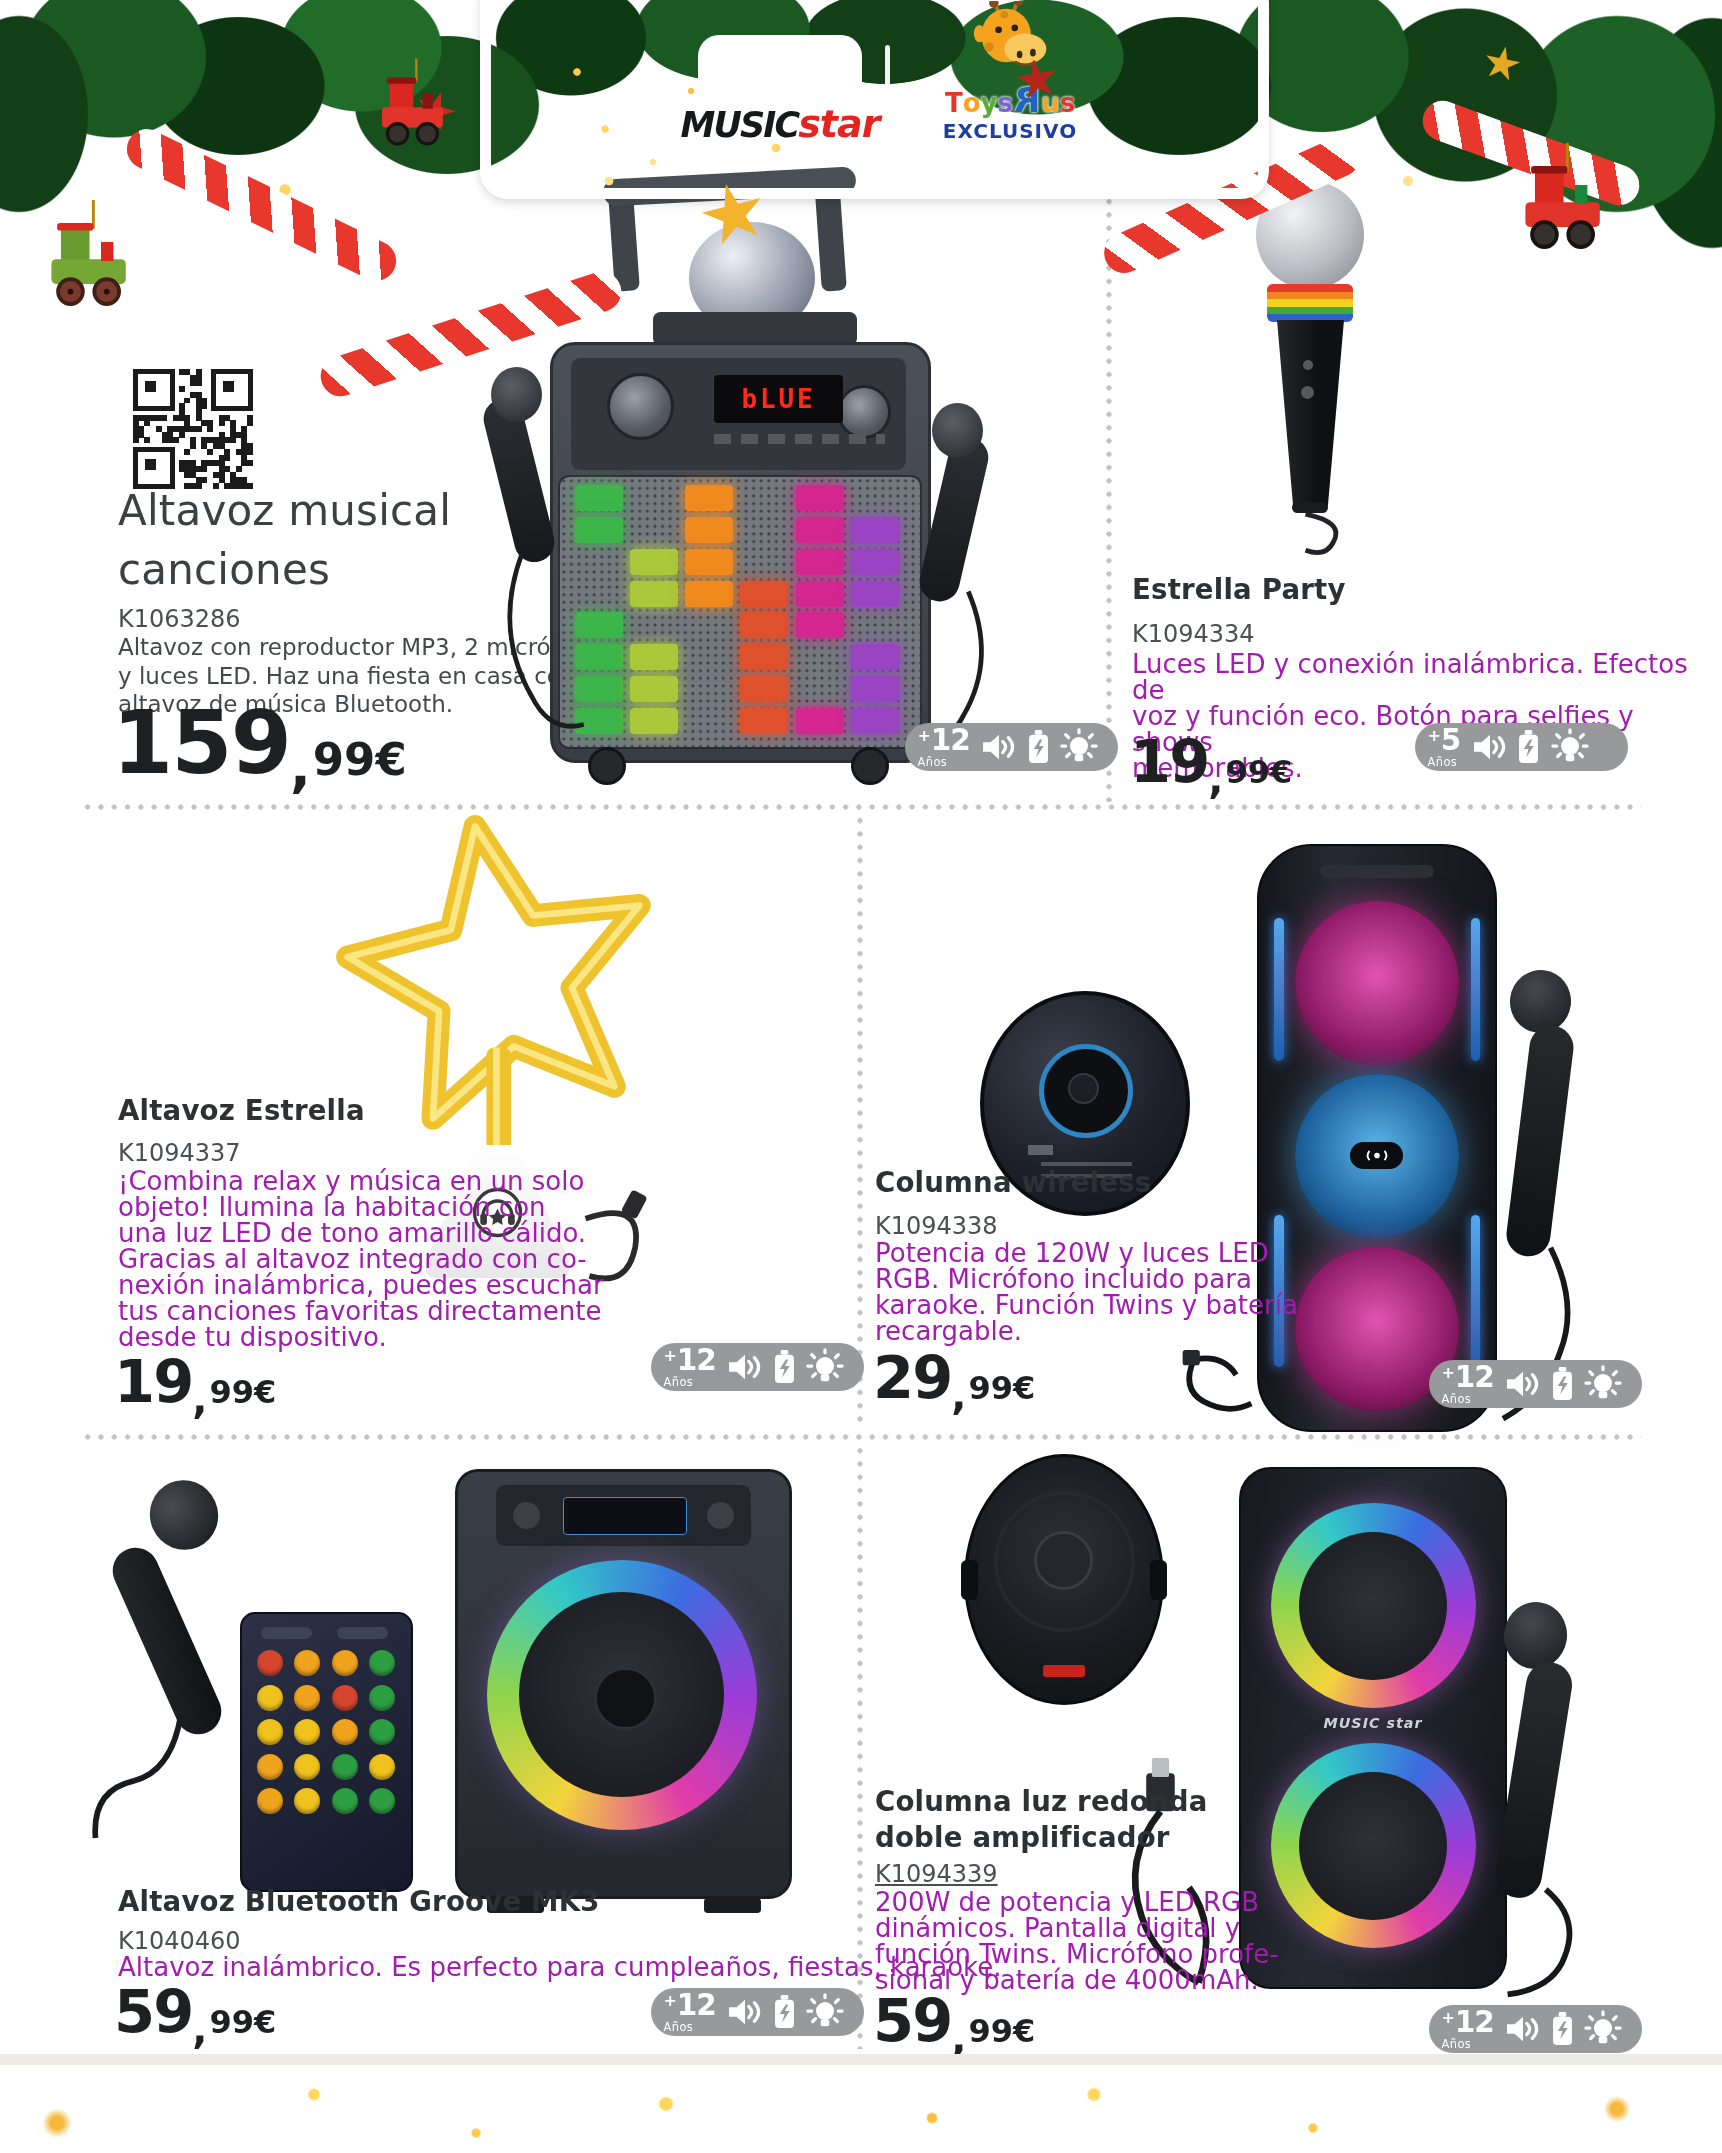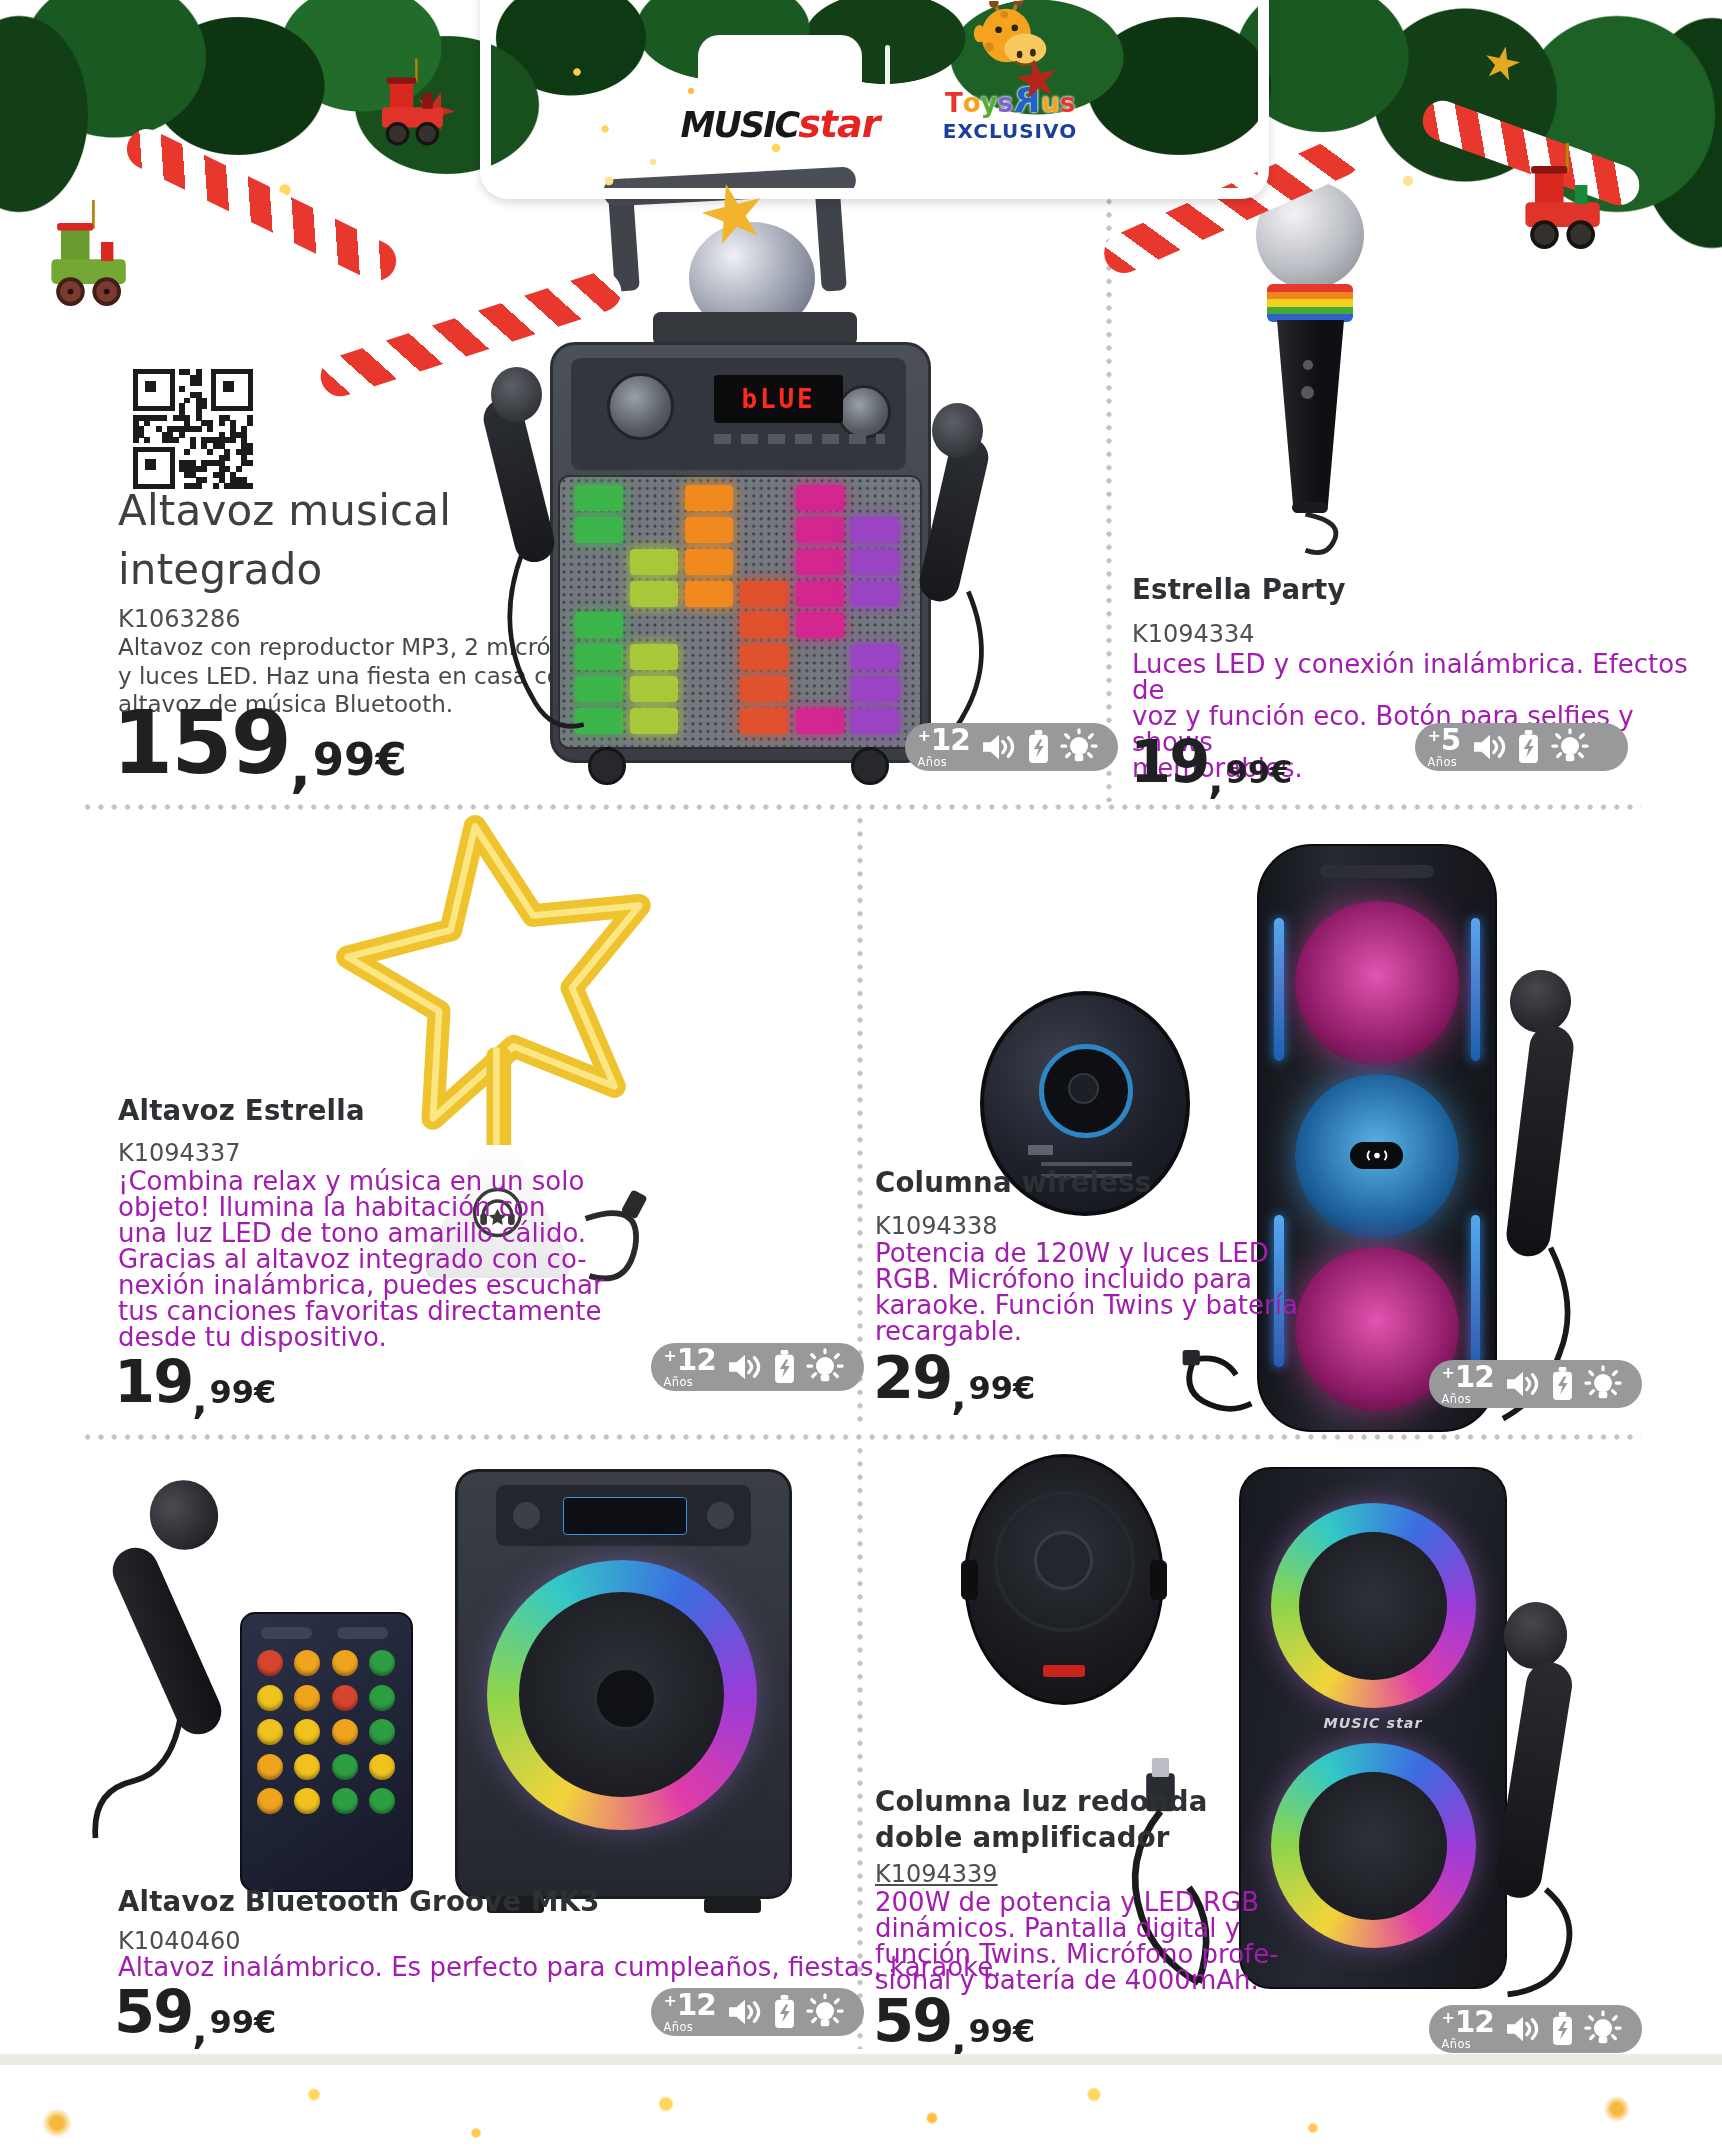--- a/index.html
+++ b/index.html
@@ -331,21 +331,21 @@
         <div class="qm" style="left: 97px; top: 114px;"></div>
         <div class="qm" style="left: 103px; top: 114px;"></div>
         <div class="qm" style="left: 108px; top: 114px;"></div>
         <div class="qm" style="left: 114px; top: 114px;"></div>
       </div>
     <div class="qf" style="left:0;top:0;"></div>
     <div class="qf" style="right:0;top:0;"></div>
     <div class="qf" style="left:0;bottom:0;"></div>
   </div>
   <div class="abs title-lg pre" style="left:118px;top:481px;">Altavoz musical
-integrado</div>
+canciones</div>
   <div class="abs ref" style="left:118px;top:605px;">K1063286</div>
   <div class="abs desc pre" style="left:118px;top:633px;">Altavoz con reproductor MP3, 2 micrófonos
 y luces LED. Haz una fiesta en casa con el
 altavoz de música Bluetooth.</div>
   <div class="abs price" style="left:112px;top:708px;">
     <span class="main">159</span>
       <span class="comma">,</span>
       <span class="dec">99€</span>
   </div>
 

